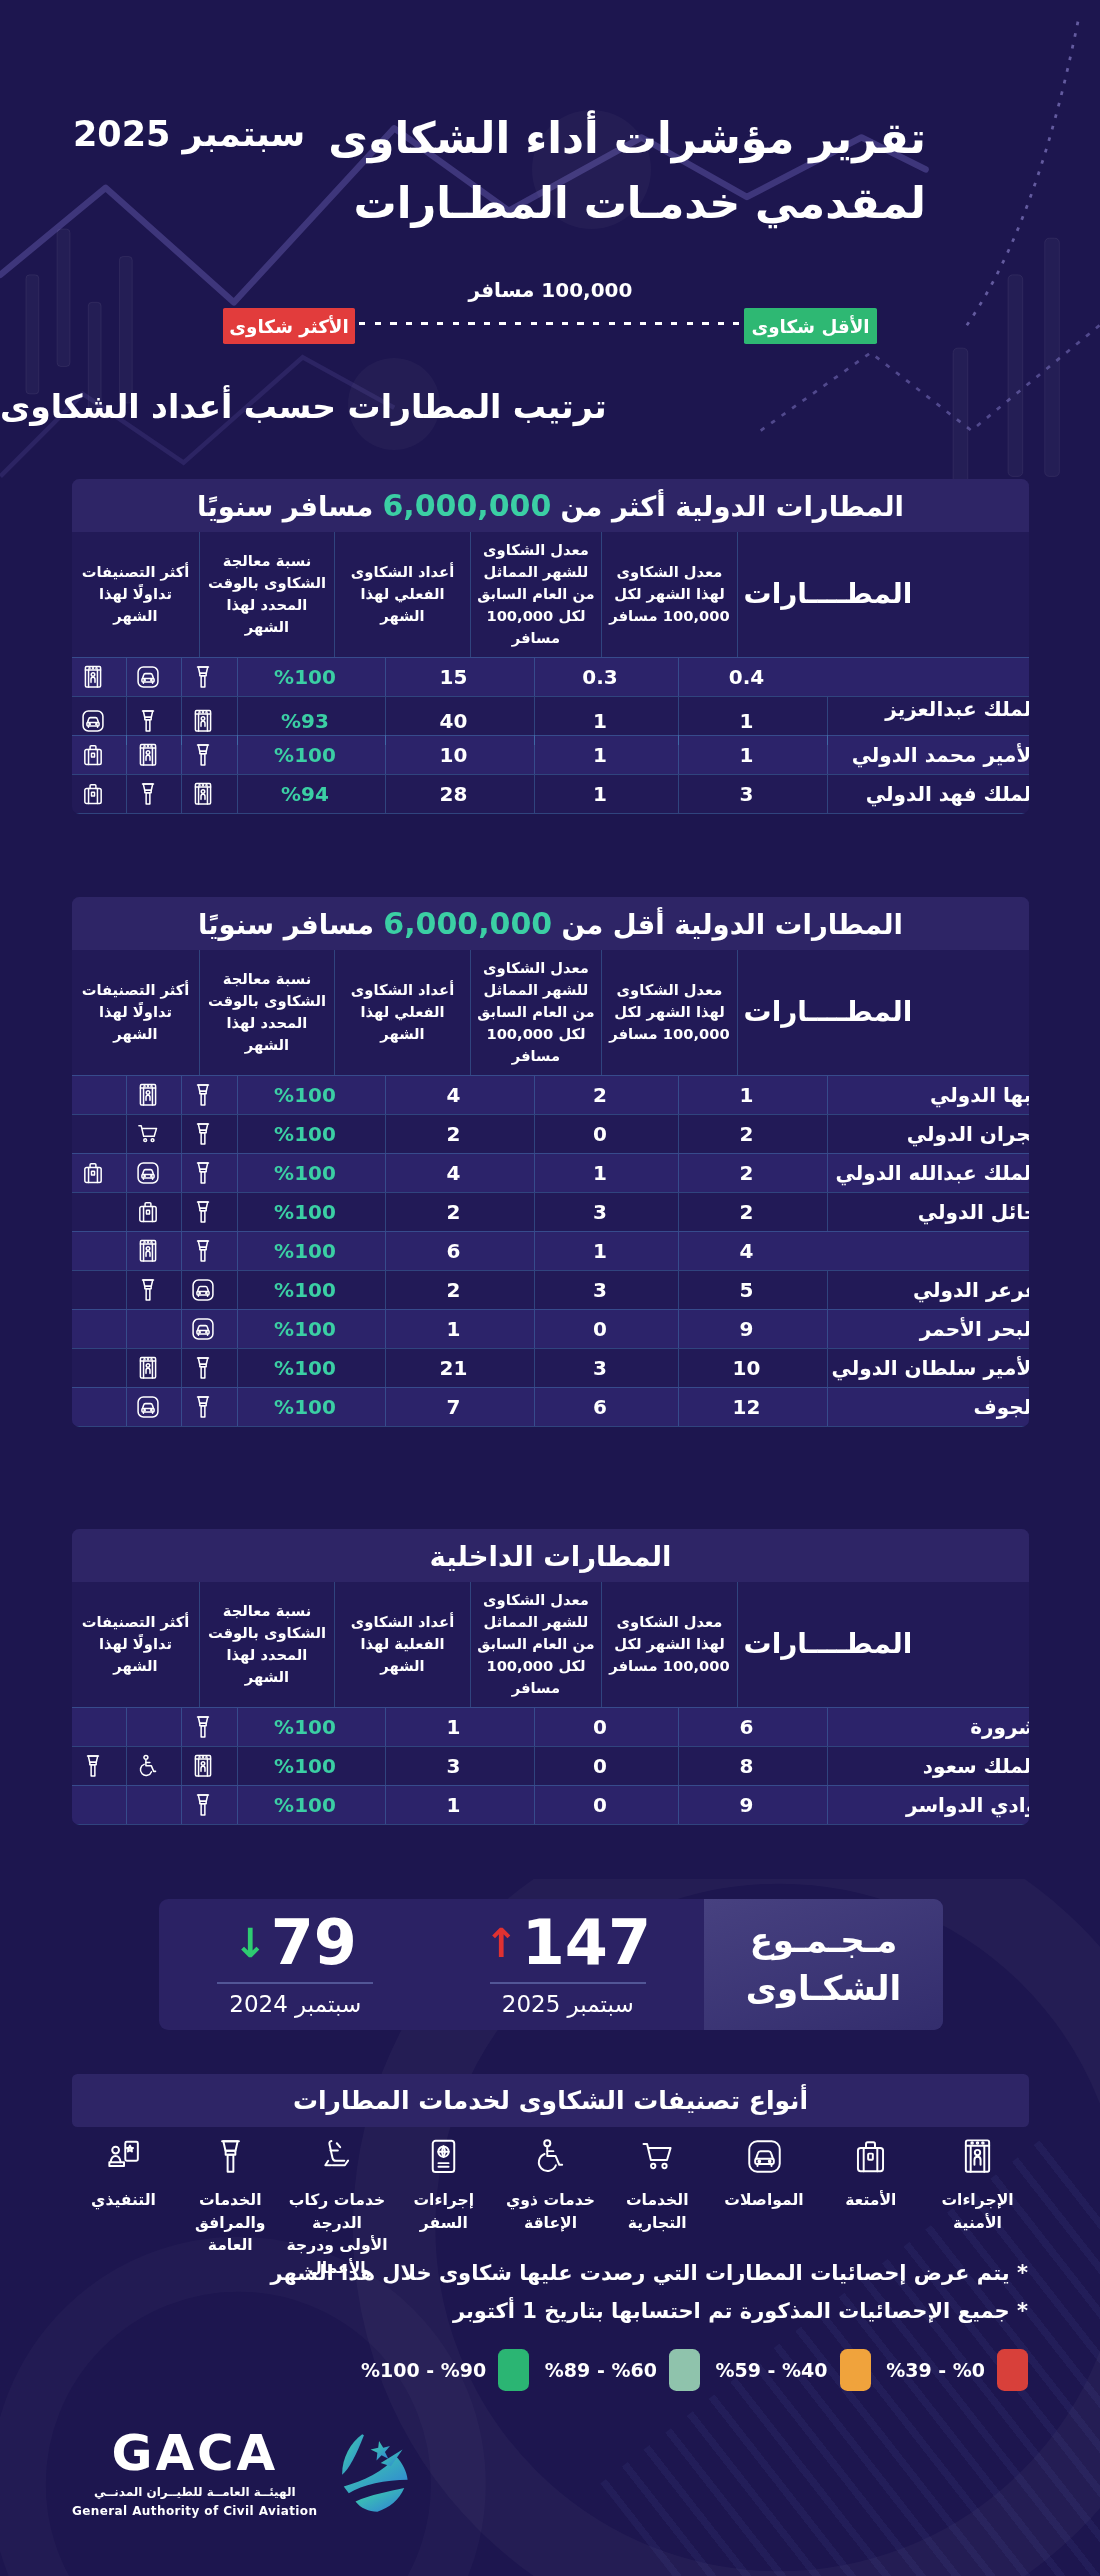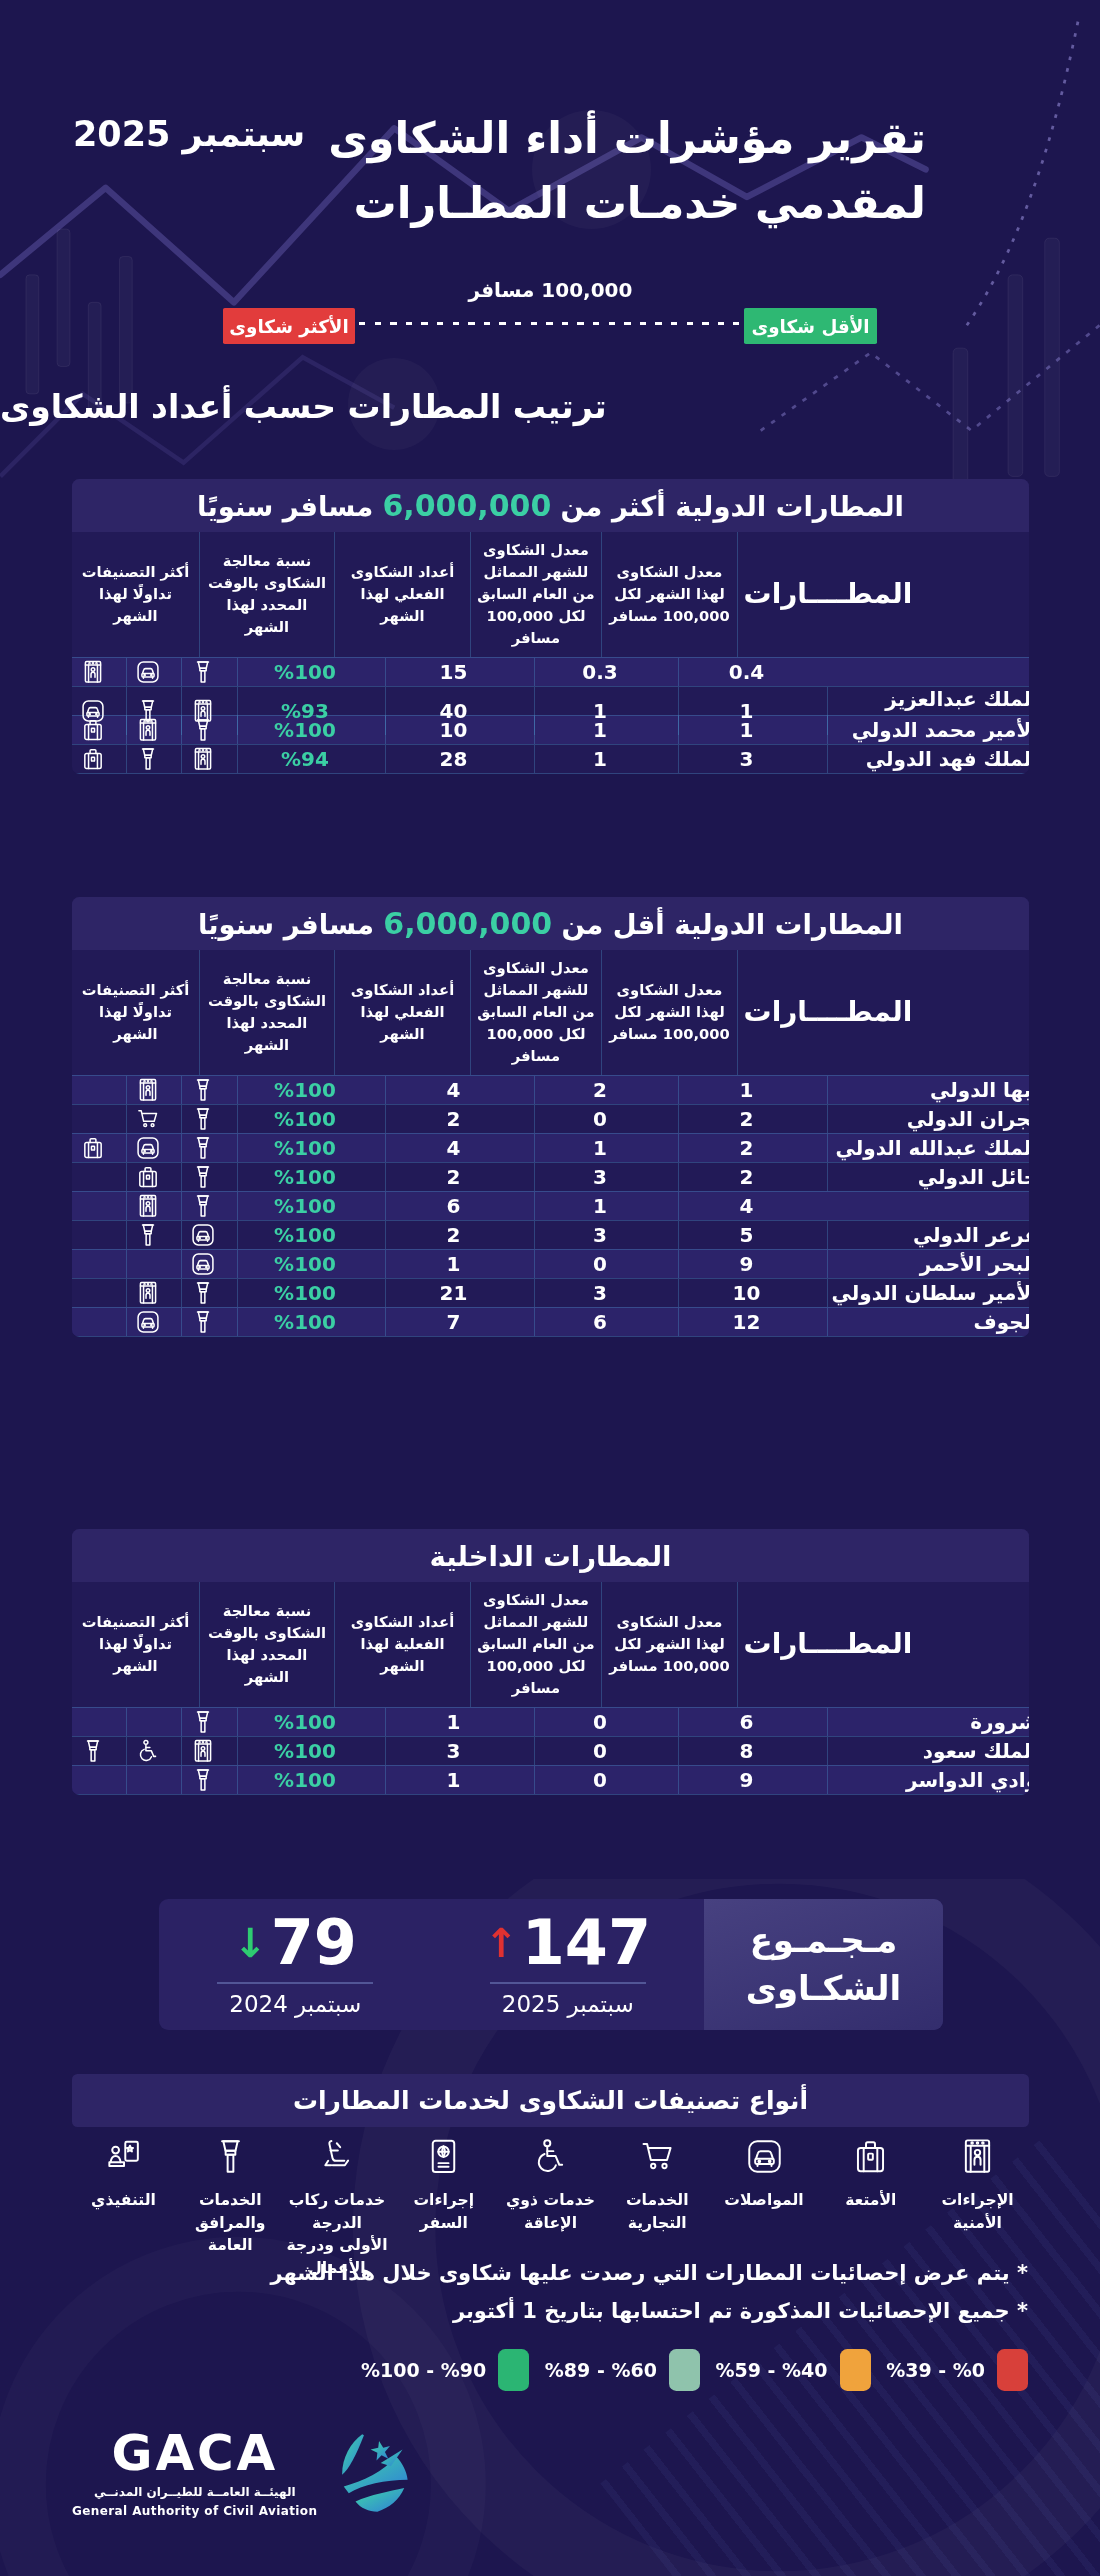--- a/index.html
+++ b/index.html
@@ -39,21 +39,21 @@
   .tt{height:53px;background:var(--bar);display:flex;direction:rtl;align-items:center;
       justify-content:center;gap:9.2px;font-size:27.5px;font-weight:bold;}
   .tt .num{color:var(--teal);font-size:30px;}
   .tt span:empty{display:none;}
   .thead{display:grid;grid-template-columns:127px 135px 136px 131px 136px 293px;min-height:106px;}
   .th{display:flex;align-items:center;justify-content:center;text-align:center;direction:rtl;
       font-size:14.7px;font-weight:bold;line-height:1.5;padding:7.3px 5.5px;}
   .th.bl{border-left:0.9px solid var(--line);}
   .th.name-th{font-size:28px;justify-content:flex-end;padding-right:26px;}
   .trow{display:grid;grid-template-columns:41px 42px 43px 135px 136px 131px 136px 293px;
-        height:29px;border-top:0.9px solid var(--line);gap:13px;}
+        height:39px;border-top:0.9px solid var(--line);gap:13px;}
   .trow.hl{background:var(--hl);}
   .tbody{border-bottom:0.9px solid var(--line);}
   .cell{display:flex;align-items:center;justify-content:center;font-size:20px;font-weight:bold;}
   .cell.bl{border-left:0.9px solid var(--line);}
   .cell.teal{color:var(--teal);direction:ltr;}
   .name-cell{direction:rtl;justify-content:flex-start;padding-right:24px;}
   .row-icon svg{width:28px;height:28px;stroke:#fff;fill:none;stroke-width:1.3;
                 stroke-linecap:round;stroke-linejoin:round;}
 
   

